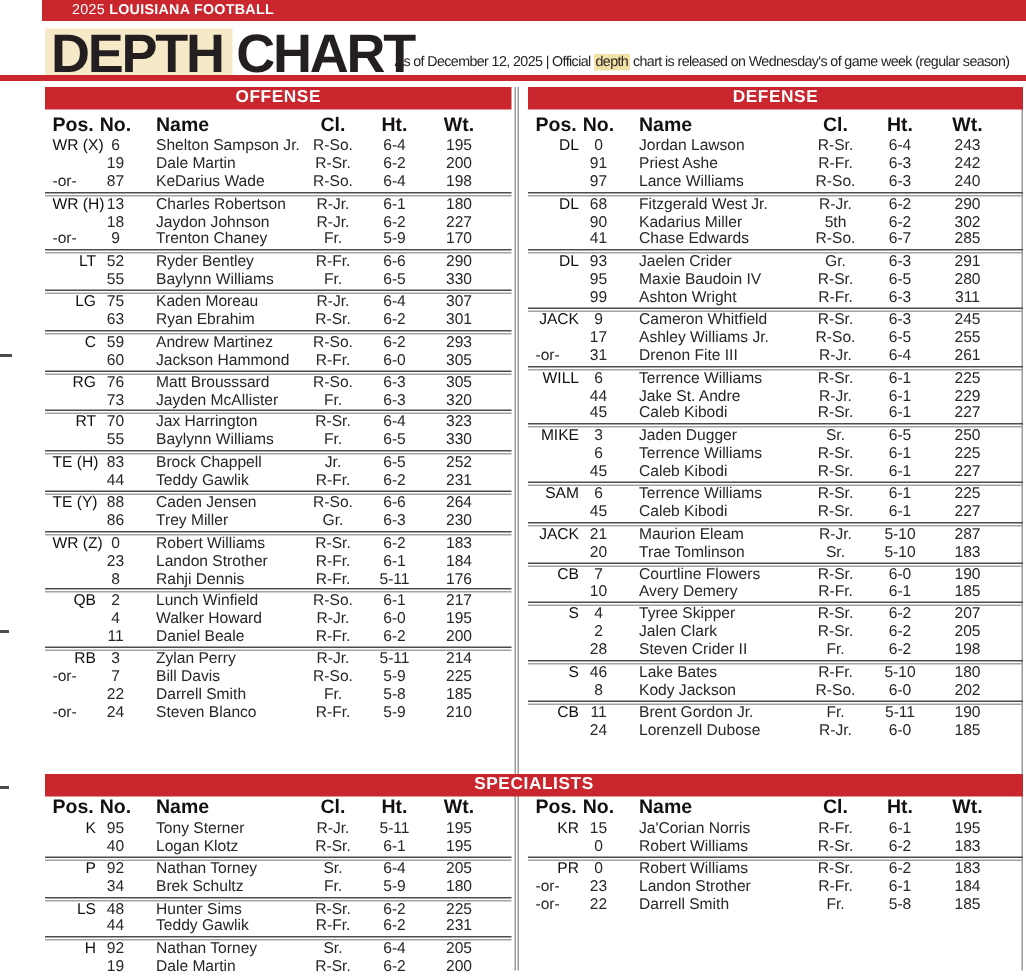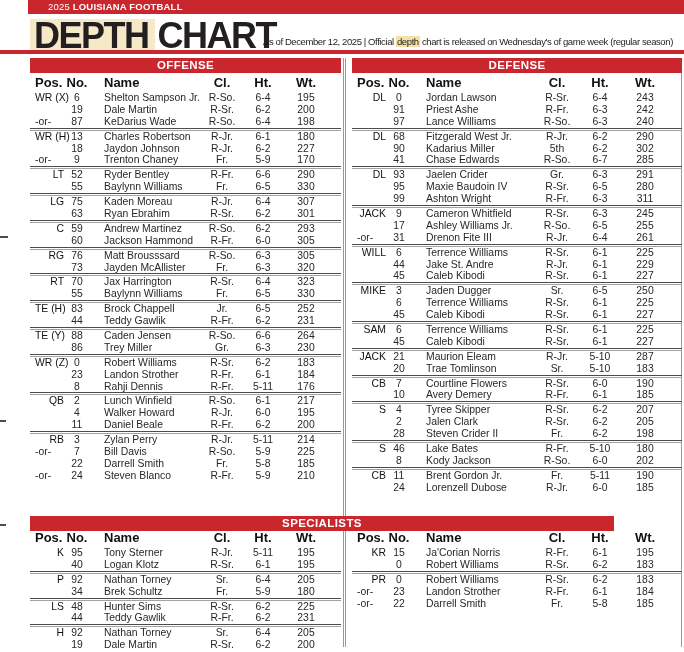--- a/index.html
+++ b/index.html
@@ -23,21 +23,21 @@
               letter-spacing: -0.4px; color: #272324; white-space: nowrap; }
   .subtitle .hl { background: var(--hl-small); padding: 0 1px; }
 
   .rule { position: absolute; left: 0; top: 50px; width: 684px; height: 3.5px; background: var(--red); }
 
   .bar { position: absolute; height: 15px; background: var(--red); color: #fff;
          font-weight: 700; font-size: 11.5px; line-height: 15px; text-align: center;
          letter-spacing: .4px; z-index: 2; }
   #bar-offense     { left: 30px;  top: 58px;  width: 311px; }
   #bar-defense     { left: 352px; top: 58px;  width: 330px; }
-  #bar-specialists { left: 30px;  top: 516px; width: 584px; }
+  #bar-specialists { left: 30px;  top: 516px; width: 652px; }
 
   .vdiv { position: absolute; top: 58px; height: 589px; z-index: 0; }
   #vdiv-center { left: 343px; width: 3px; border-left: 1px solid #9a9a9a; border-right: 1px solid #9a9a9a; }
   #vdiv-right  { left: 681px; width: 1px; border-left: 1px solid #9a9a9a; }
 
   .table { position: absolute; z-index: 1; background: transparent; }
   #tbl-offense    { left: 30px;  top: 76px;  width: 311px; }
   #tbl-defense    { left: 352px; top: 76px;  width: 330px; }
   #tbl-spec-left  { left: 30px;  top: 531px; width: 311px; }
   #tbl-spec-right { left: 352px; top: 531px; width: 330px; }

